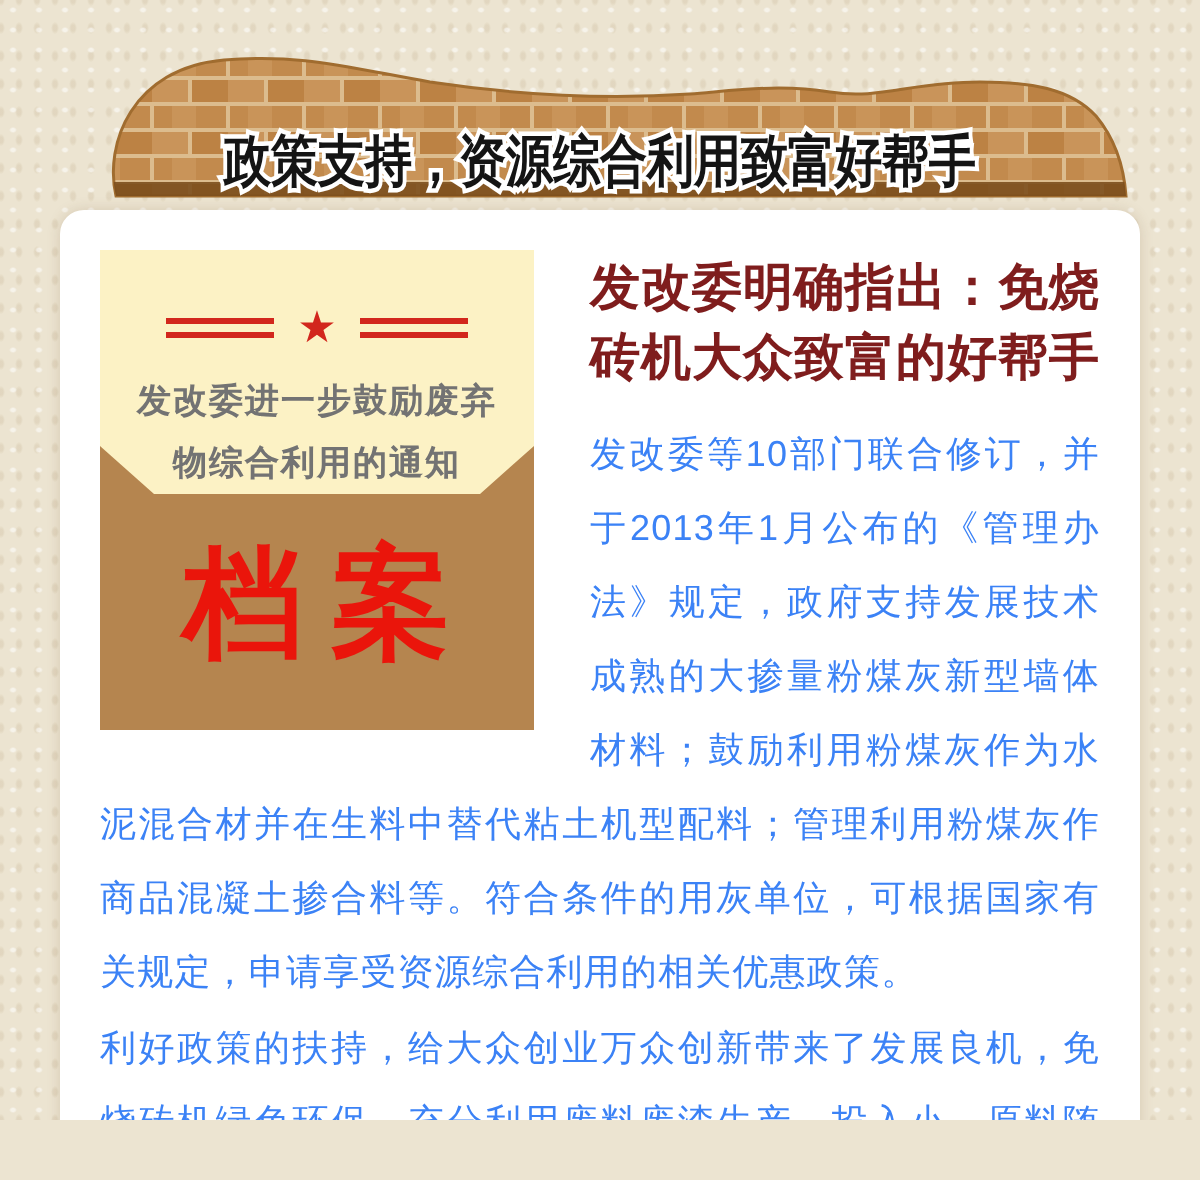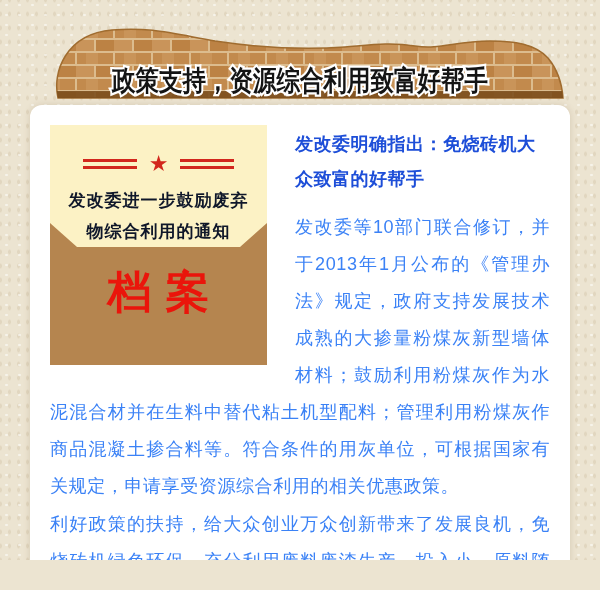--- a/index.html
+++ b/index.html
@@ -59,44 +59,44 @@
   }
   .notice {
     margin: 13px auto 0 auto;
     width: 184px;
     font-family: "Liberation Serif", "DejaVu Serif", serif;
     font-weight: bold;
     font-size: 17px;
     letter-spacing: 1px;
     line-height: 1.8;
     text-align: center;
-    color: #0f172a;
+    color: #737373;
   }
   .pocket {
     position: absolute; inset: 0;
     background: #b5854f;
     clip-path: polygon(0 98px, 27px 122px, 190px 122px, 100% 98px, 100% 100%, 0 100%);
   }
   .archive {
     margin-top: 144px;
     text-align: center;
     font-family: "Liberation Serif", "DejaVu Serif", serif;
     font-weight: bold;
-    font-size: 44px;
+    font-size: 60px;
     letter-spacing: 14px;
     padding-left: 14px;
     color: #ea150b;
     line-height: 1.1;
   }
   
   .heading {
-    font-size: 18px;
+    font-size: 25px;
     line-height: 35px;
     font-weight: 700;
-    color: #1d4ed8;
+    color: #7f1d1d;
     letter-spacing: 0.5px;
     margin: 2px 0 12px 0;
   }
   .bodytext {
     font-size: 18px;
     line-height: 37px;
     color: #3b82f6;
     letter-spacing: 0.6px;
     text-align: justify;
     margin: 0 0 1px 0;

